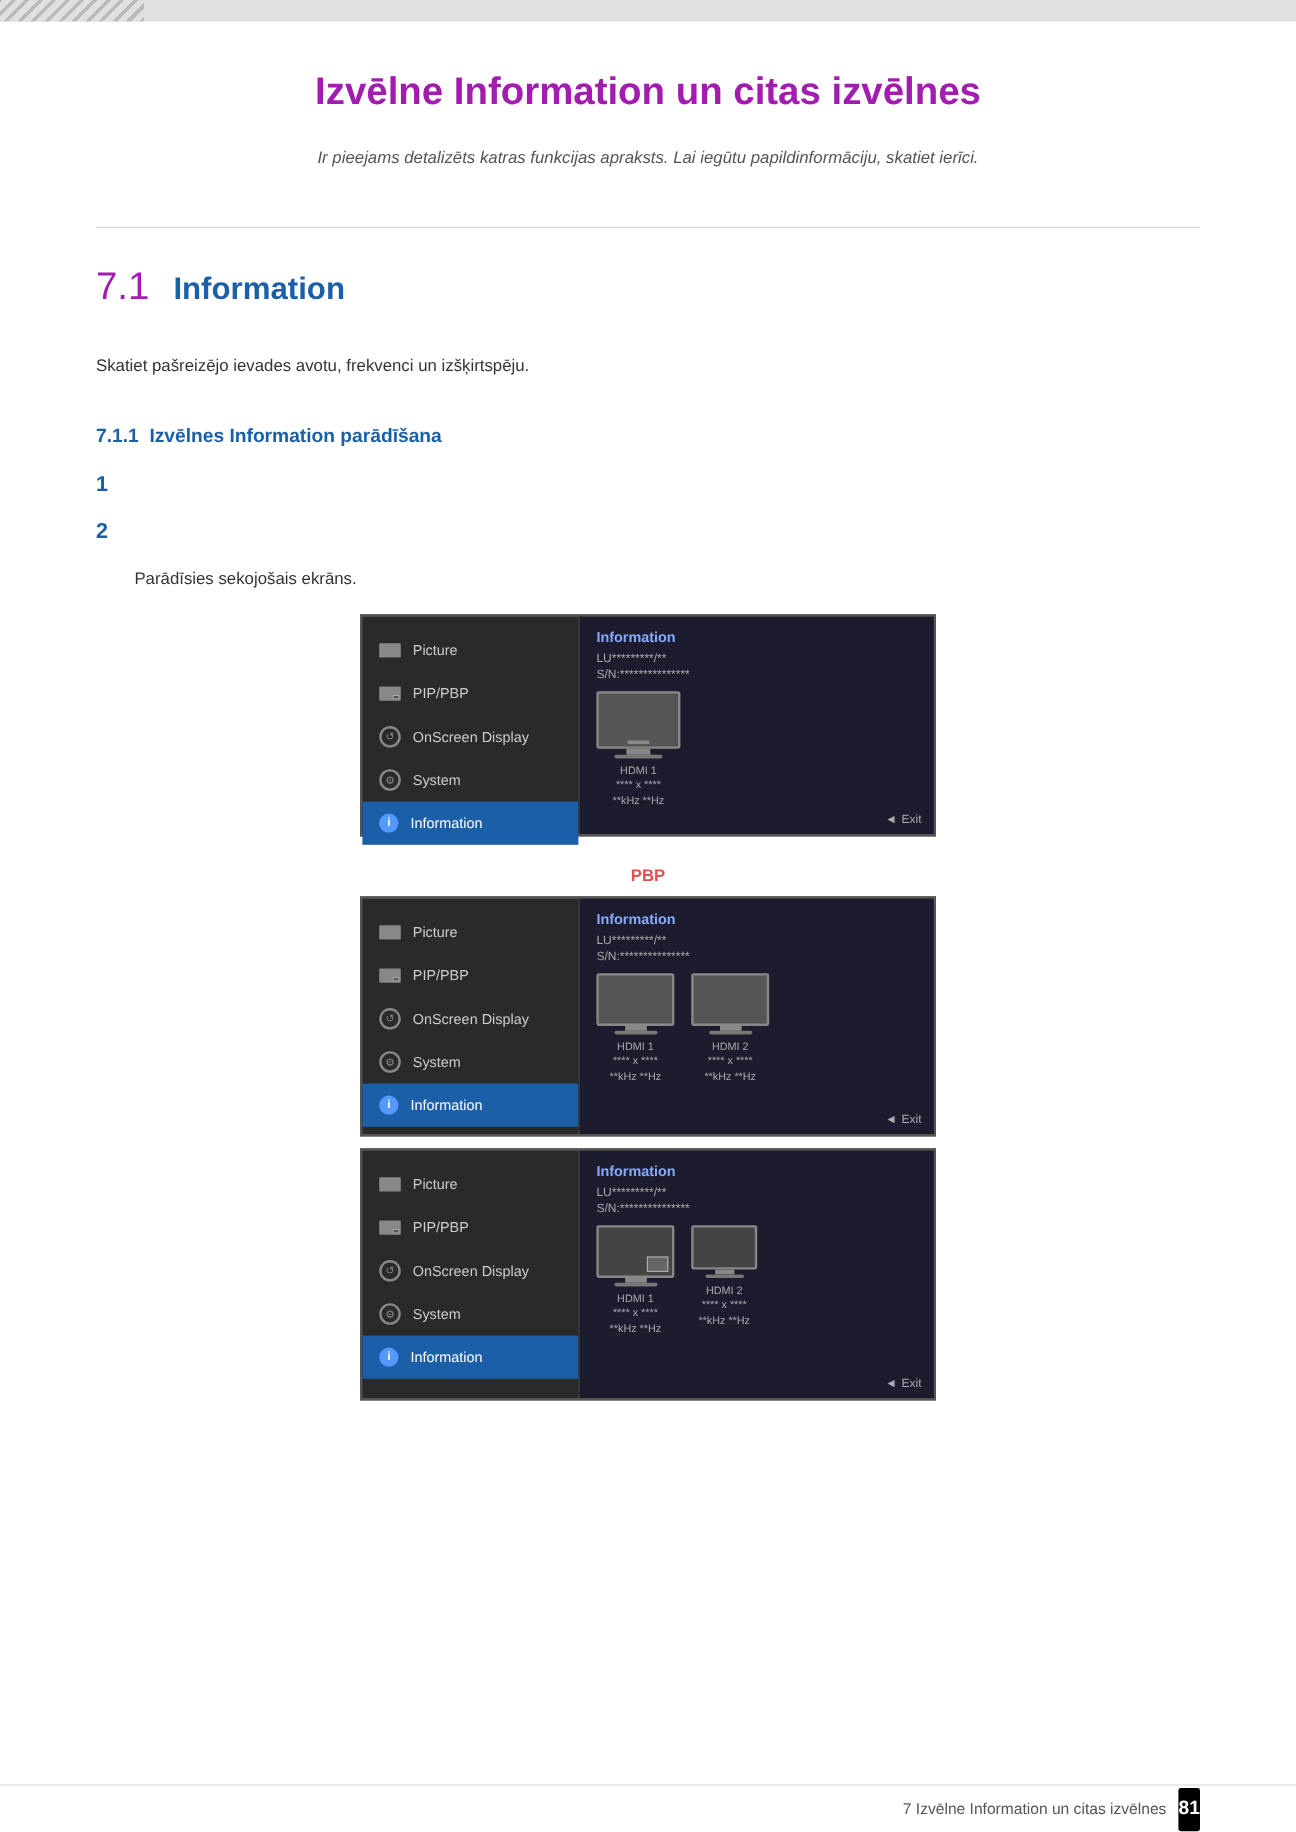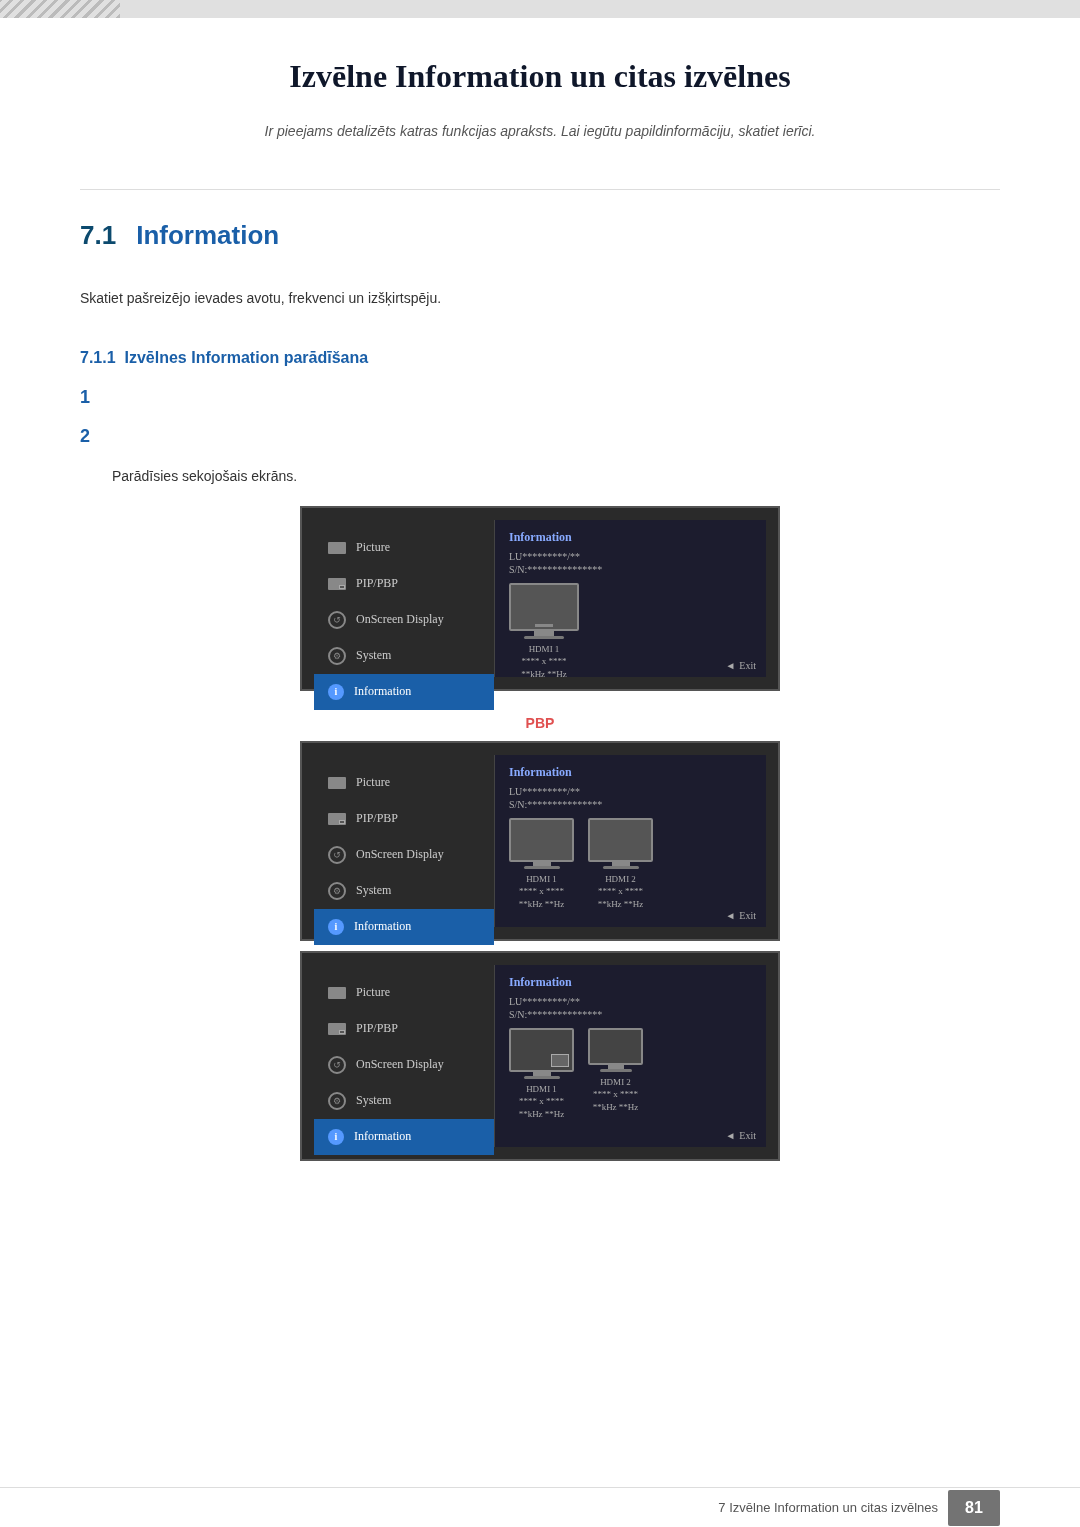--- a/index.html
+++ b/index.html
@@ -38,39 +38,38 @@
     .page-content {
       padding: 40px 80px 60px 80px;
       margin-top: 18px;
     }
 
     
     .main-title {
       text-align: center;
       font-size: 32px;
       font-weight: bold;
-      color: #0f172a;
+      color: #a21caf;
       margin-bottom: 18px;
       padding-bottom: 10px;
-      font-family: Liberation Serif, serif;
     }
 
     .main-subtitle {
       text-align: center;
       font-size: 14px;
       color: #555;
       margin-bottom: 50px;
       font-style: italic;
     }
 
     
     .section-number {
-      font-size: 26px;
-      font-weight: bold;
-      color: #0c4a6e;
+      font-size: 32px;
+      font-weight: normal;
+      color: #a21caf;
       margin-bottom: 16px;
     }
 
     .section-title-inline {
       font-size: 26px;
       font-weight: bold;
       color: #1a5fa8;
     }
 
     .section-header {
@@ -141,22 +140,22 @@
       display: flex;
       justify-content: center;
       margin: 0 auto 10px auto;
     }
 
     
     .osd-screen {
       width: 480px;
       background: #2a2a2a;
       border: 2px solid #555;
-      padding: 12px;
-      font-family: Liberation Serif, serif;
+      padding: 0;
+      font-family: Liberation Sans, sans-serif;
       position: relative;
     }
 
     .osd-menu-row {
       display: flex;
       height: 36px;
       align-items: center;
       padding: 0 14px;
       gap: 10px;
       cursor: pointer;
@@ -184,23 +183,23 @@
       color: #555;
       gap: 10px;
     }
 
     .footer-text {
       font-size: 13px;
       color: #555;
     }
 
     .footer-page {
-      background: #737373;
+      background: #000000;
       color: #fff;
-      width: 52px;
+      width: 18px;
       height: 36px;
       display: flex;
       align-items: center;
       justify-content: center;
       font-size: 16px;
       font-weight: bold;
       border-radius: 2px;
     }
 
     .divider-line {

